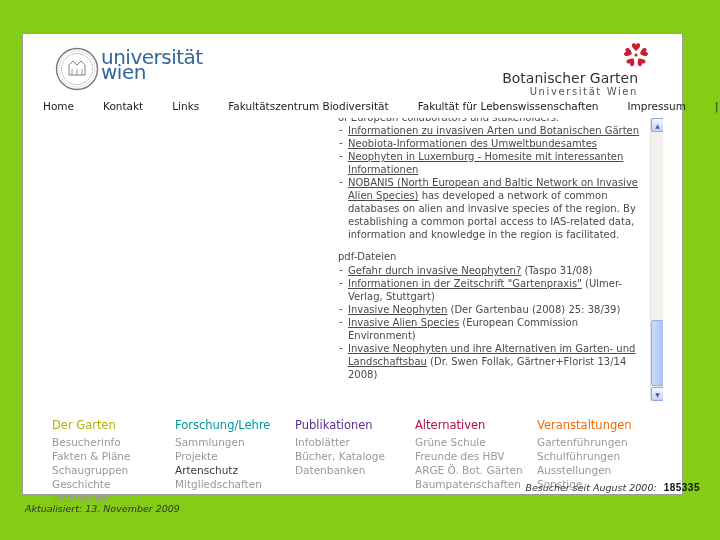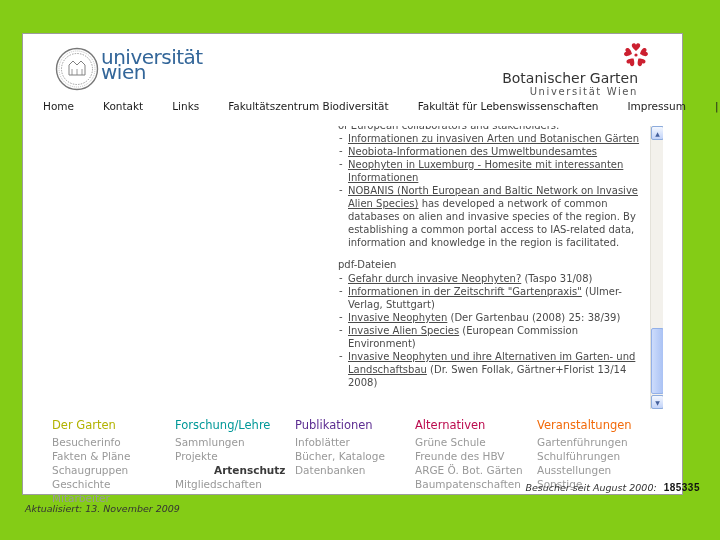--- a/index.html
+++ b/index.html
@@ -19,21 +19,21 @@
   .brand { position:absolute; right:44px; top:36px; text-align:right; }
   .brand-title { font-size:14px; color:#333; }
   .brand-sub { font-size:10px; color:#555; letter-spacing:1.6px; margin-top:0; }
 
   .nav { position:absolute; left:20px; top:66px; display:flex; gap:29px;
          font-size:10.5px; color:#1c1c1c; white-space:nowrap; }
   .nav span { cursor:pointer; }
   .nav .sep { color:#1c1c1c; cursor:default; }
 
   
-  .viewport { position:absolute; left:315px; top:92px; width:325px; height:283px; overflow:hidden; }
+  .viewport { position:absolute; left:315px; top:84px; width:325px; height:283px; overflow:hidden; }
   .scrolltext { position:absolute; left:0; top:-7px; width:306px; font-size:10px; line-height:13px; }
   .scrolltext .clipped { white-space:nowrap; }
   ul.links { list-style:none; }
   ul.links li { position:relative; padding-left:10px; }
   ul.links li::before { content:"-"; position:absolute; left:1px; top:-1px; color:#4a4a4a; }
   .lnk { color:#4a4a4a; text-decoration:underline; cursor:pointer; }
   .pdf-heading { margin:9px 0 1px 0; }
 
   
   .sbar { position:absolute; right:0; top:0; width:13px; height:283px;
@@ -44,21 +44,21 @@
           font-size:6px; color:#44609c; cursor:pointer; }
   .sbtn.up { top:0; } .sbtn.down { bottom:0; }
   .sthumb { position:absolute; left:0; top:202px; width:13px; height:66px;
             background:linear-gradient(90deg,#cddcfc,#aac2f4); border:1px solid #93b0e8;
             border-radius:2px; cursor:grab; }
 
   
   .fcol { position:absolute; top:384px; font-size:10.5px; line-height:14px; }
   .fcol .fhead { font-weight:normal; font-size:11.5px; margin-bottom:3px; cursor:pointer; }
   .fcol .fitem { color:#999; cursor:pointer; }
-  .fcol .fitem.active { color:#3a3a3a; font-weight:bold;margin-left:39px; }
+  .fcol .fitem.active { color:#3a3a3a; font-weight:normal; }
   .c0 { left:29px; } .c1 { left:152px; } .c2 { left:272px; } .c3 { left:392px; } .c4 { left:514px; }
 
   
   .updated { position:absolute; left:25px; top:503px; font-style:italic; font-size:9.5px; color:#333; }
   .visitors { position:absolute; right:20px; top:482px; display:flex; align-items:center; gap:7px; }
   .visitors .vlabel { font-style:italic; font-size:9.5px; color:#333; }
   .visitors .vcount { font-family:Liberation Sans, sans-serif; font-weight:bold;
                       font-size:10px; color:#111; letter-spacing:0.5px; }
 </style>
 </head>

